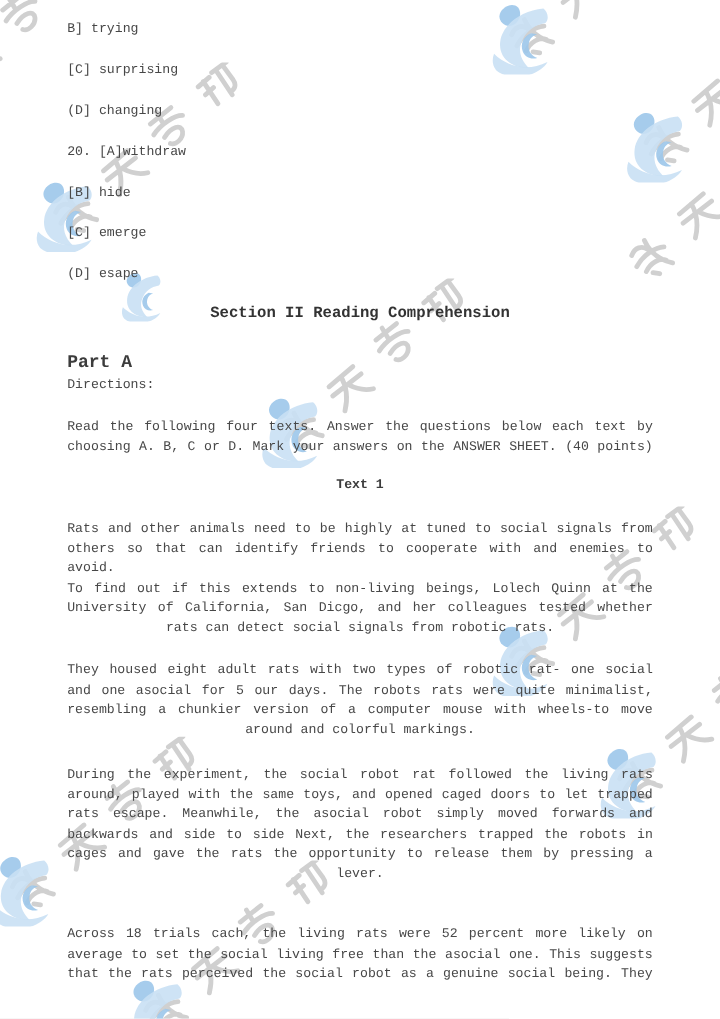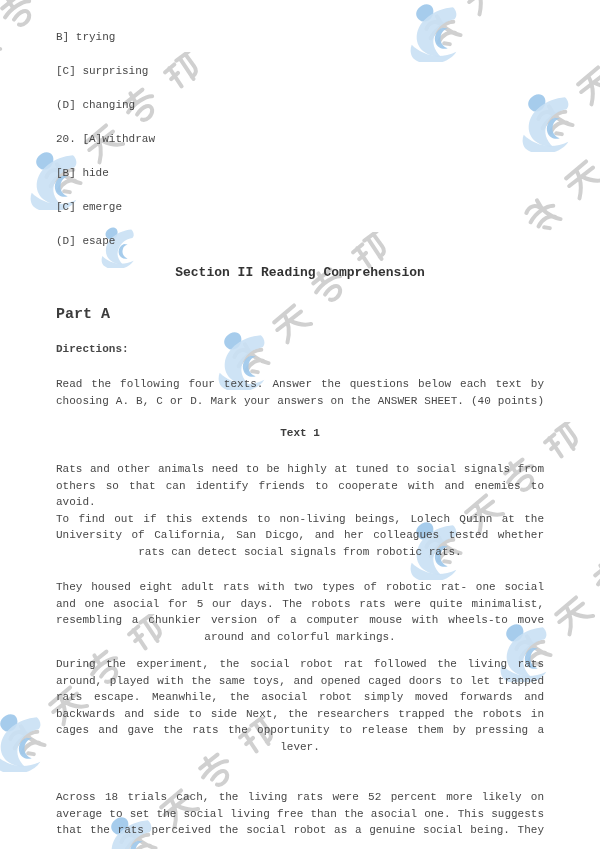--- a/index.html
+++ b/index.html
@@ -14,36 +14,36 @@
   }
   
   .wm-layer{position:absolute;inset:0;z-index:0;pointer-events:none;}
   .wm-unit{position:absolute;overflow:visible;}
   .wm-chars-stroke{stroke:#c3c3c3;stroke-width:4;fill:none;stroke-linecap:round;stroke-linejoin:round;opacity:.78;}
   .wm-logo-light{fill:#c9e0f4;opacity:.9;}
   .wm-logo-mid{fill:#9cc6ea;opacity:.9;}
   
   .content{
     position:relative;z-index:1;
-    padding:20px 56px 0 56px;
+    padding:8px 56px 0 56px;
     font-size:11px;line-height:16.5px;
   }
   .opt-line{line-height:34px;white-space:pre;}
   .sec-title{
     margin-top:4px;text-align:center;
     font-size:13px;font-weight:700;color:#333333;line-height:22px;
     white-space:pre;
   }
   .part-label{margin-top:22px;font-size:15px;font-weight:600;color:#3c3c3c;line-height:17px;}
-  .dir-label{margin-top:18px;line-height:17px;font-weight:bold;}
+  .dir-label{margin-top:2px;line-height:17px;}
   .dir-par{margin-top:18px;}
   .t1-title{margin-top:16px;text-align:center;font-weight:600;color:#3c3c3c;line-height:17px;}
   .par{margin-top:19px;}
   .par.p1{}
-  .par.p3{margin-top:11px;}
+  .par.p3{margin-top:21px;}
   .par.p4{margin-top:34px;}
   .ln{white-space:pre;text-align:center;}
   .j{white-space:normal;text-align:justify;text-align-last:justify;}
 </style>
 </head>
 <body>
 
 <div class="page">
 
   <svg width="0" height="0" style="position:absolute" aria-hidden="true">

